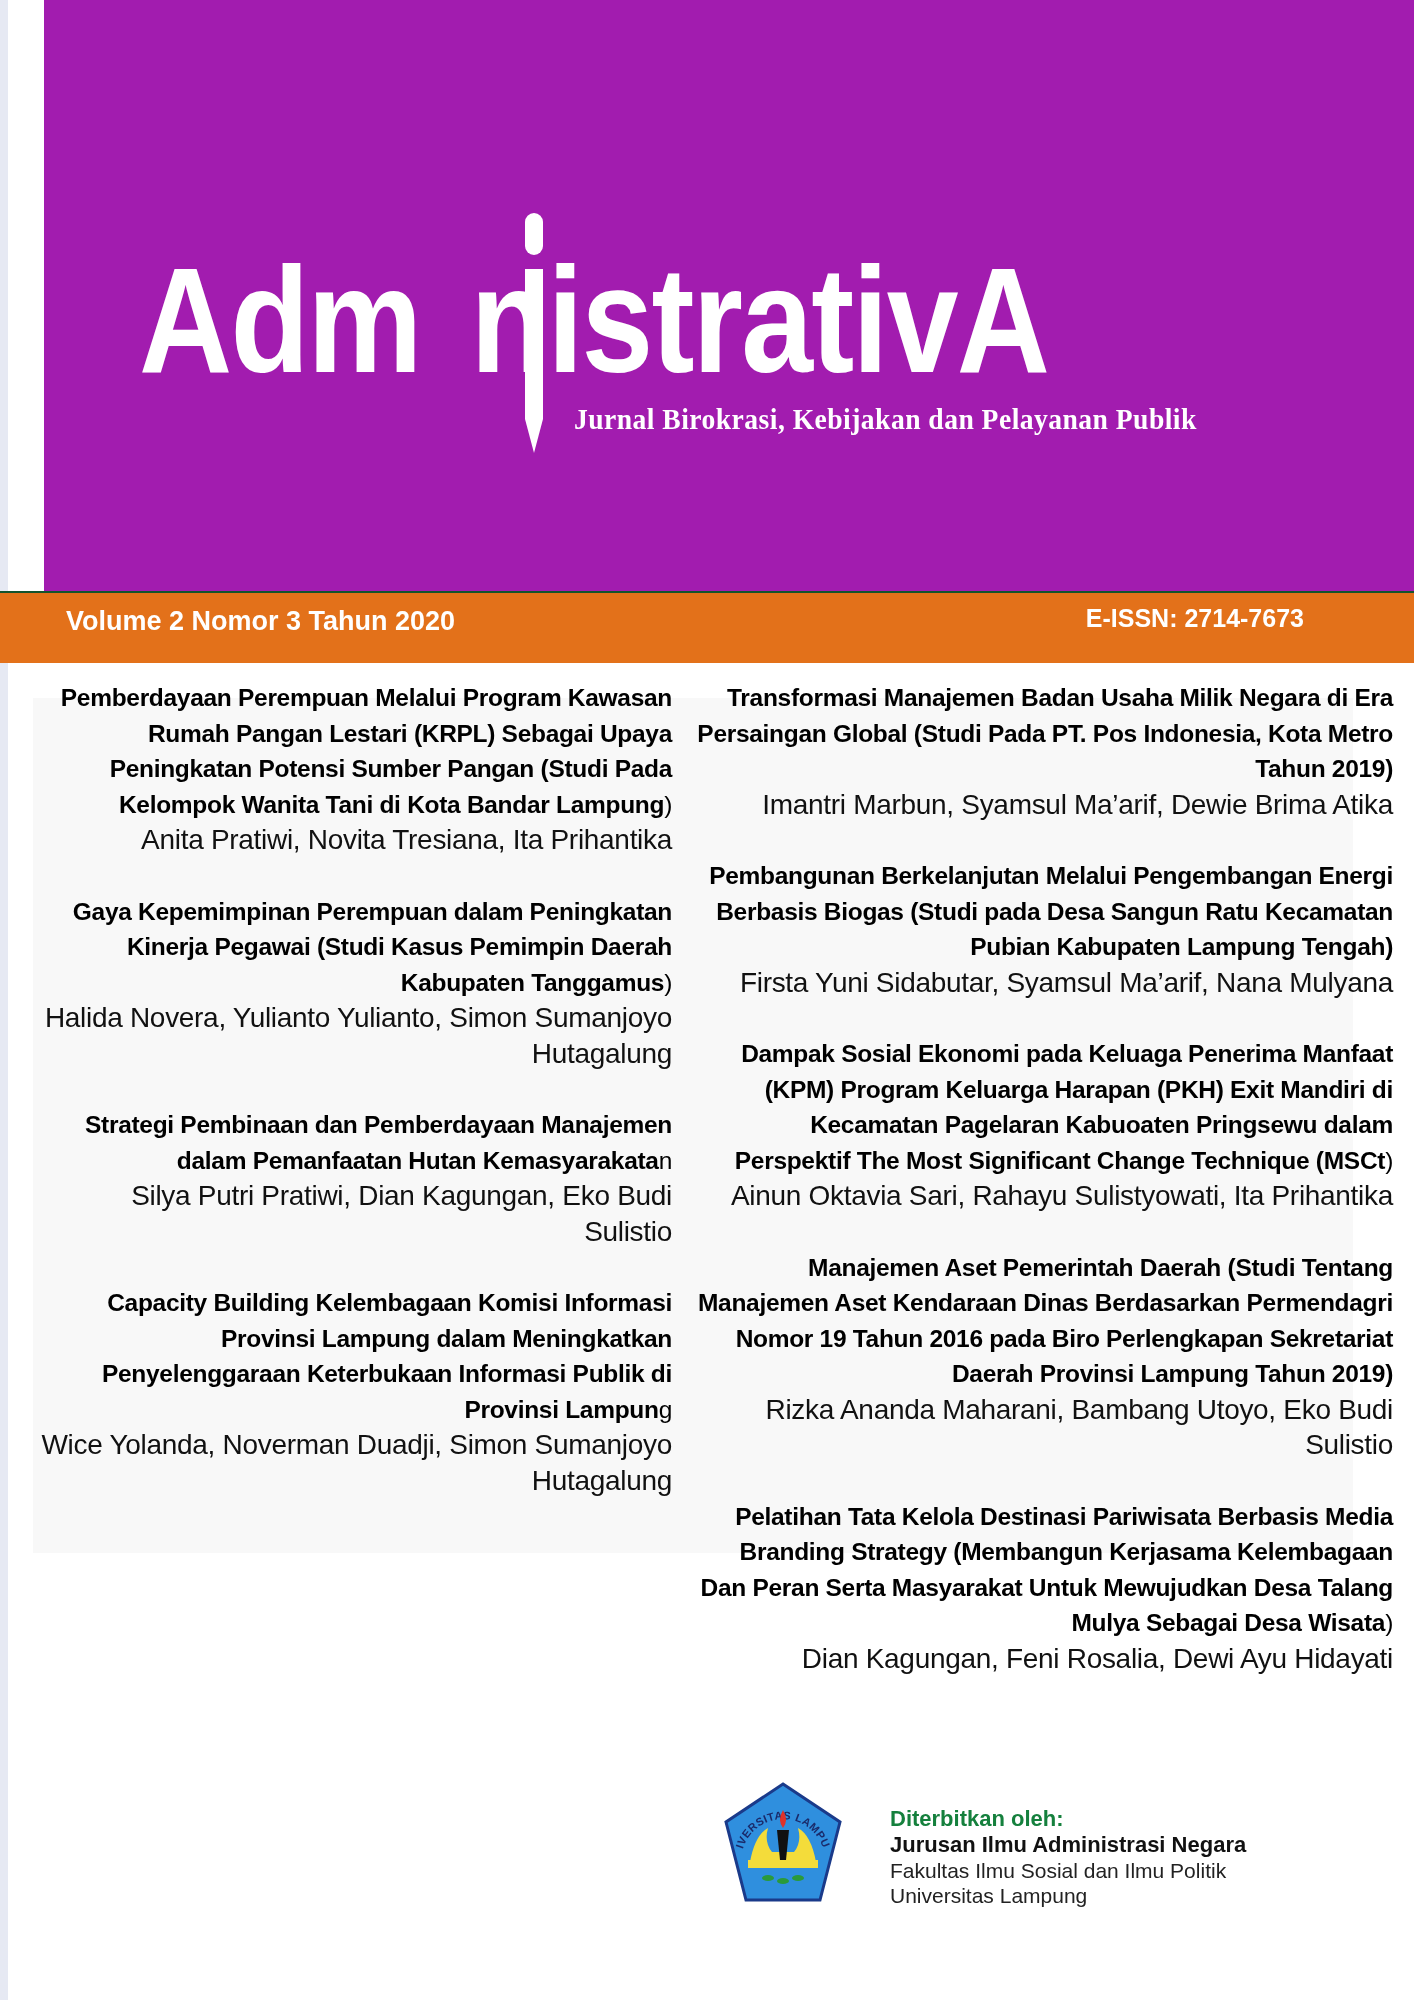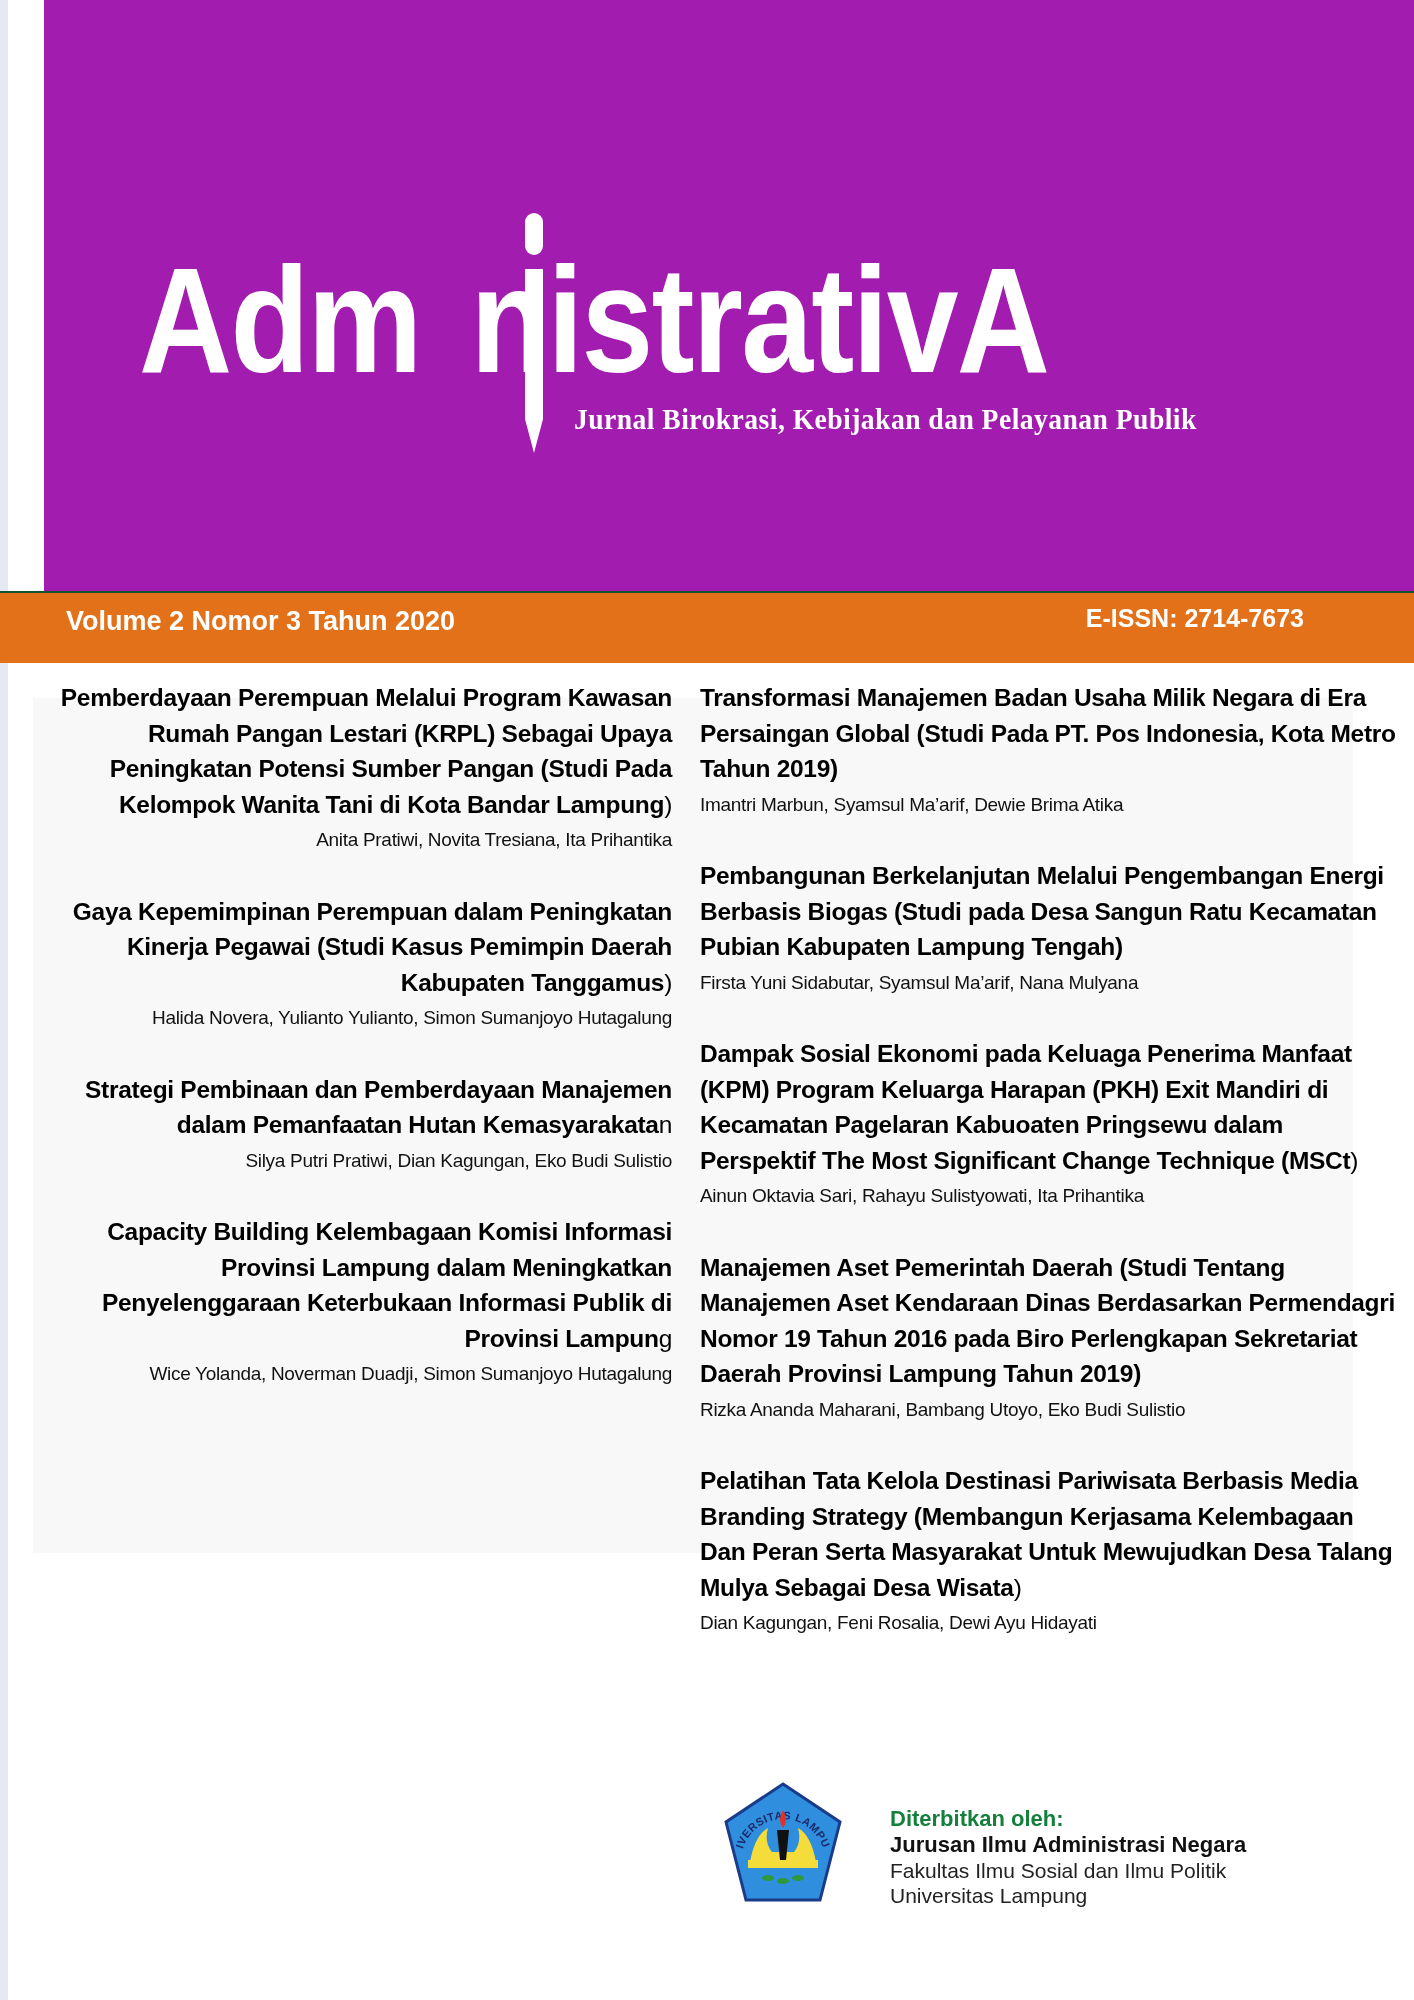--- a/index.html
+++ b/index.html
@@ -48,30 +48,30 @@
       font-weight: bold; font-size: 25px; white-space: nowrap;
     }
     .panel {
       position: absolute; left: 33px; top: 698px; width: 1320px; height: 855px;
       background: #f8f8f8;
     }
     .col-left {
       position: absolute; left: 40px; top: 680px; width: 632px; text-align: right;
     }
     .col-right {
-      position: absolute; left: 693px; top: 680px; width: 700px; text-align: left; margin-left: 7px;
+      position: absolute; left: 693px; top: 680px; width: 700px; text-align: right;
     }
     .article { margin: 0 0 36px 0; }
     .article .title {
       font-weight: bold; font-size: 24.5px; line-height: 35.5px; color: #000;
       letter-spacing: -0.3px;
     }
     .article .title .tail { font-weight: normal; }
     .article .authors {
-      font-size: 19px; line-height: 35.5px; color: #111;
+      font-size: 28px; line-height: 35.5px; color: #111;
       letter-spacing: -0.3px;
     }
     .publisher {
       position: absolute; left: 720px; top: 1780px; width: 620px; height: 140px;
     }
     .logo { position: absolute; left: 0; top: 0; width: 126px; height: 126px; }
     .pub-text { position: absolute; left: 170px; top: 26px; }
     .pub-label { color: #15803d; font-weight: bold; font-size: 22px; line-height: 26px; }
     .pub-dept { color: #111; font-weight: bold; font-size: 22px; line-height: 26px; }
     .pub-line { color: #222; font-size: 21px; line-height: 25px; }

